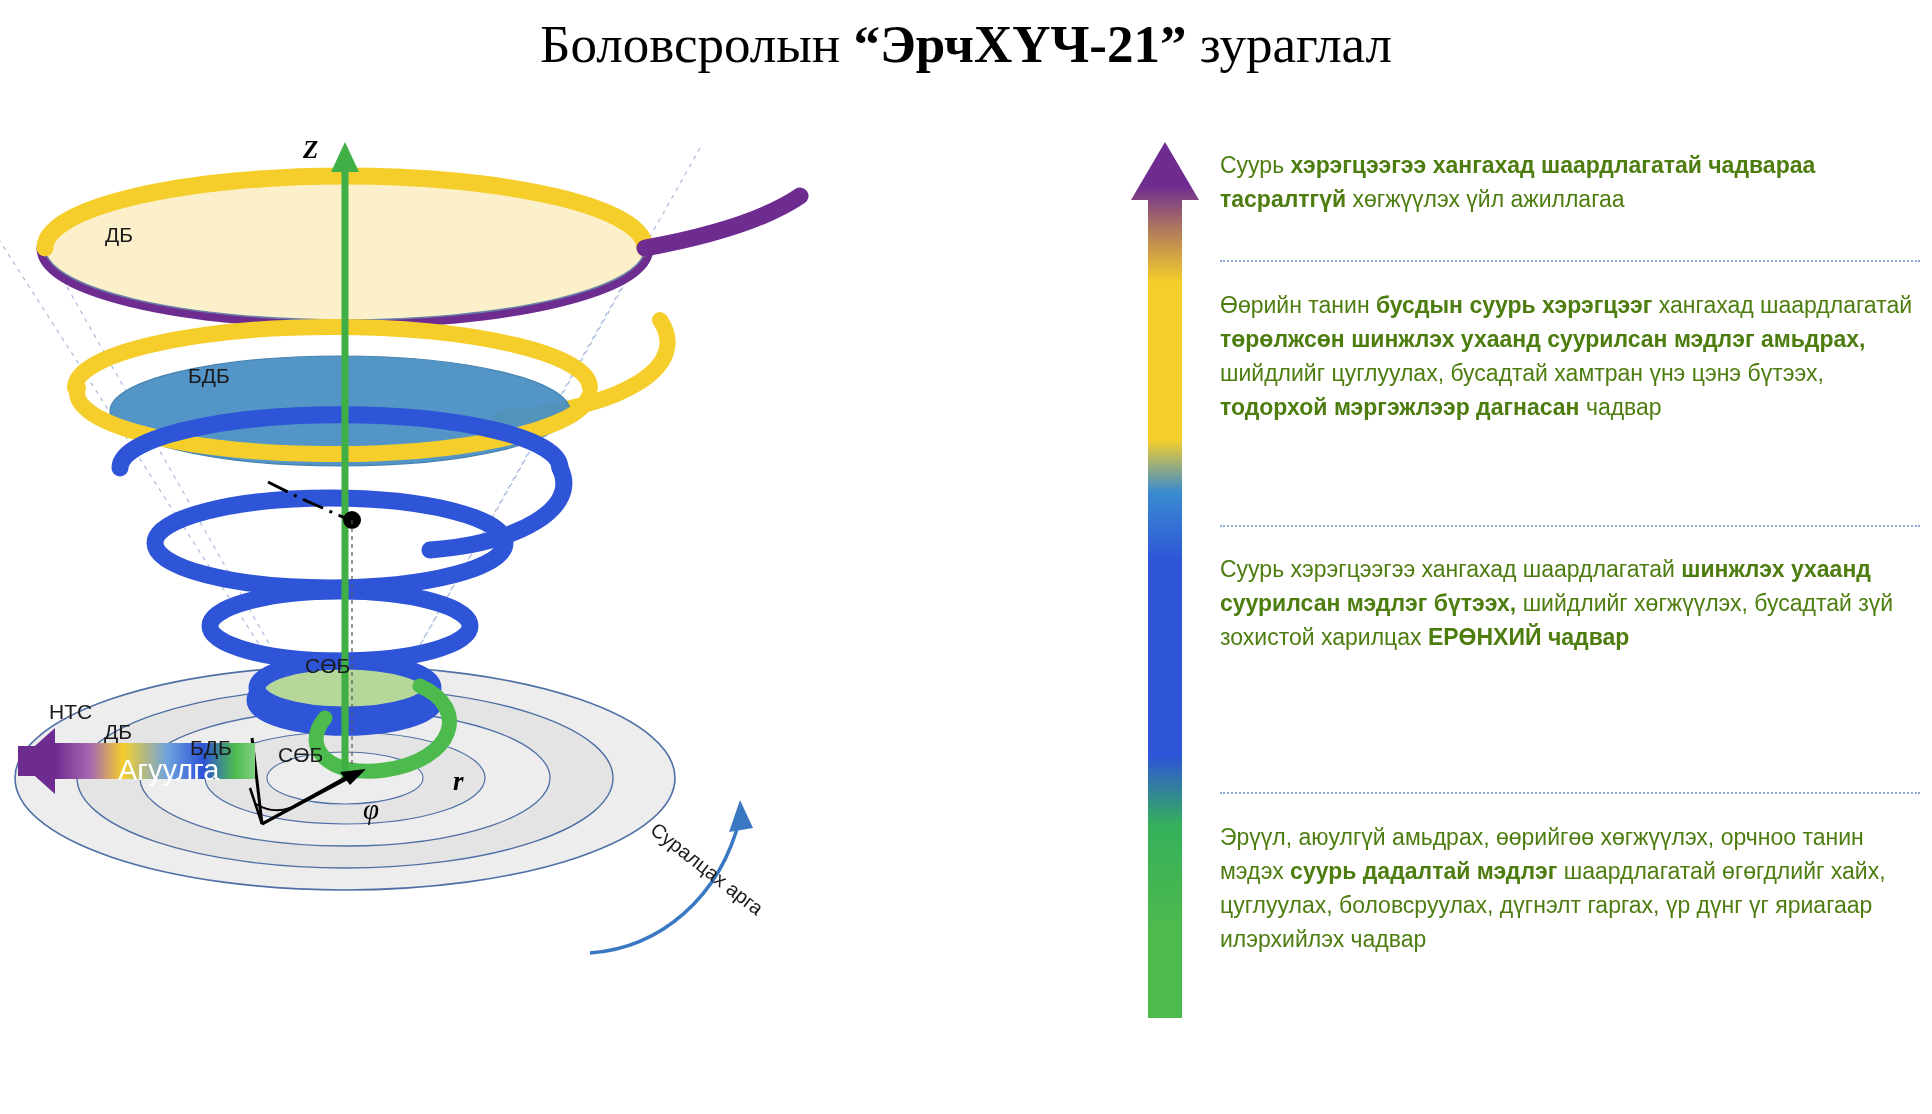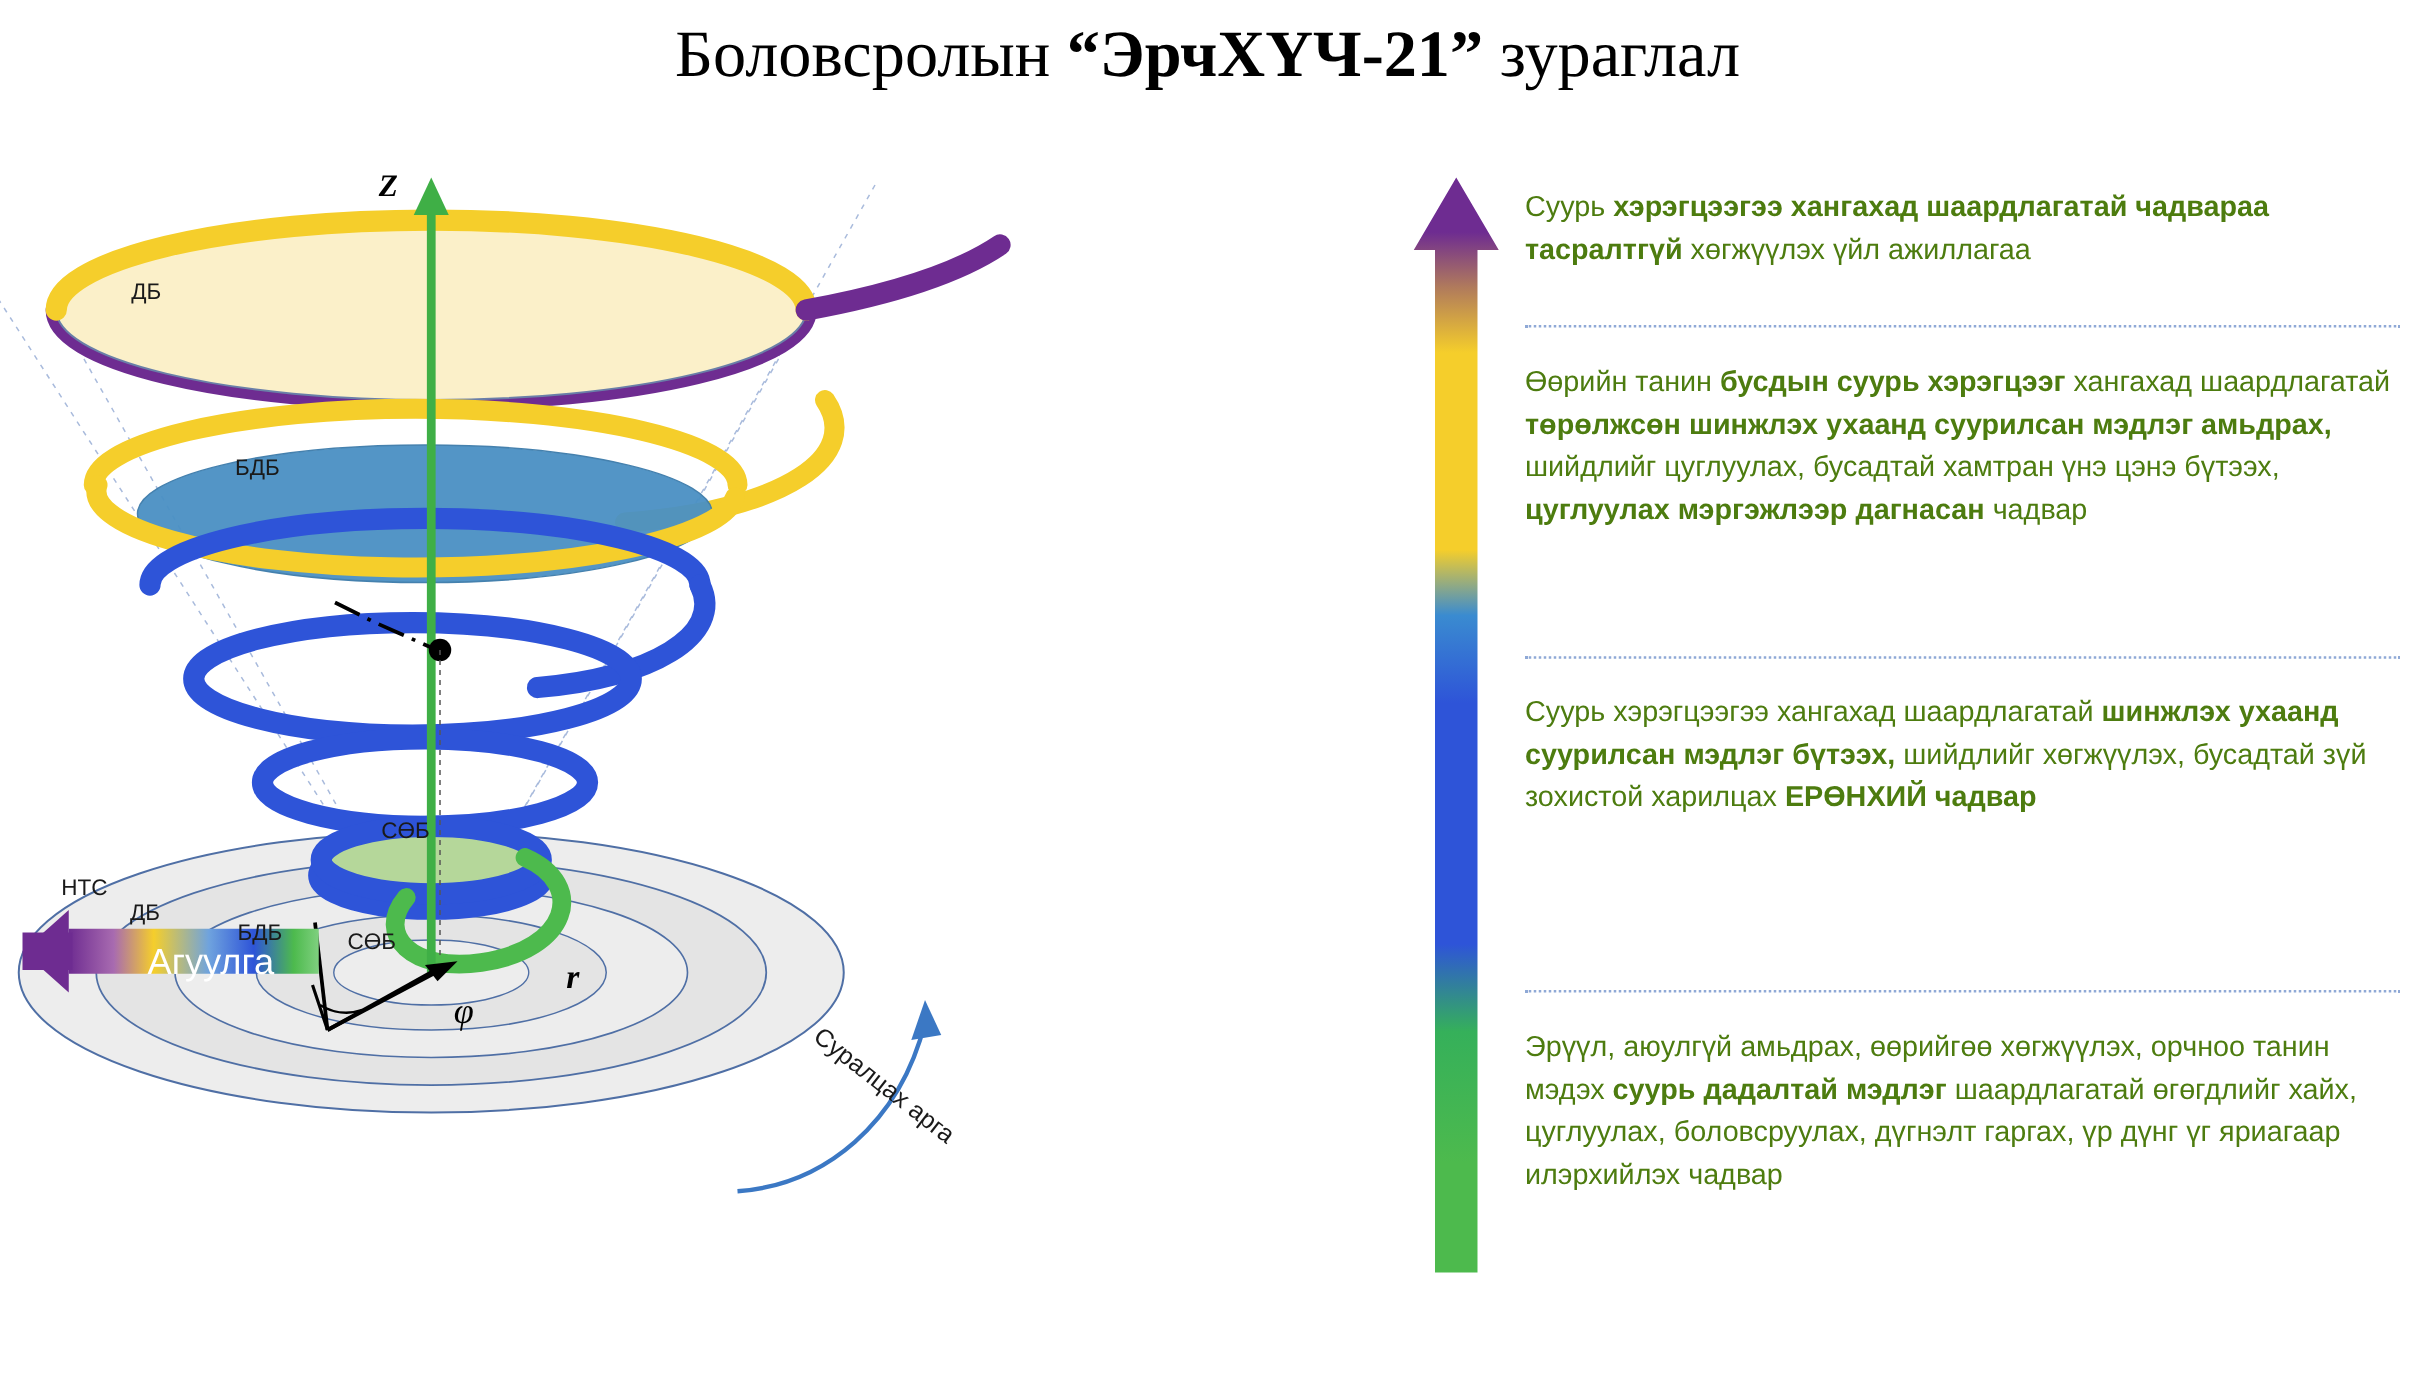--- a/index.html
+++ b/index.html
@@ -34,21 +34,21 @@
     position: absolute;
     left: 165px; top: 14px;
     font-size: 26px;
     font-weight: bold;
     color: #1a1a1a;
     letter-spacing: .2px;
     white-space: nowrap;
   }
   .dlabel {
     position: absolute;
-    font-size: 18px;
+    font-size: 21px;
     color: #1a1a1a;
     white-space: nowrap;
   }
   #lab-db-top  { left: 105px; top: 135px; }
   #lab-bdb-mid { left: 188px; top: 276px; }
   #lab-sob-mid { left: 305px; top: 566px; }
   #lab-nts     { left: 49px;  top: 612px; }
   #lab-db-bot  { left: 104px; top: 632px; }
   #lab-bdb-bot { left: 190px; top: 648px; }
   #lab-sob-bot { left: 278px; top: 655px; }
@@ -272,21 +272,21 @@
         </linearGradient>
       </defs>
       <polygon points="35,2 69,60 52,60 52,878 18,878 18,60 1,60" fill="url(#arrowGrad)"></polygon>
     </svg>
 
     <div id="blocks">
       <div class="block" id="block-1">
           <p><span>Суурь </span><b>хэрэгцээгээ хангахад шаардлагатай чадвараа тасралтгүй </b><span>хөгжүүлэх үйл ажиллагаа</span></p>
         </div>
       <div class="block" id="block-2">
-          <p><span>Өөрийн танин </span><b>бусдын суурь хэрэгцээг </b><span>хангахад шаардлагатай </span><b>төрөлжсөн шинжлэх ухаанд суурилсан мэдлэг амьдрах, </b><span>шийдлийг цуглуулах, бусадтай хамтран үнэ цэнэ бүтээх, </span><b>цуглуулах мэргэжлээр дагнасан </b><span>чадвар</span></p>
+          <p><span>Өөрийн танин </span><b>бусдын суурь хэрэгцээг </b><span>хангахад шаардлагатай </span><b>төрөлжсөн шинжлэх ухаанд суурилсан мэдлэг амьдрах, </b><span>шийдлийг цуглуулах, бусадтай хамтран үнэ цэнэ бүтээх, </span><b>тодорхой мэргэжлээр дагнасан </b><span>чадвар</span></p>
         </div>
       <div class="block" id="block-3">
           <p><span>Суурь хэрэгцээгээ хангахад шаардлагатай </span><b>шинжлэх ухаанд суурилсан мэдлэг бүтээх, </b><span>шийдлийг хөгжүүлэх, бусадтай зүй зохистой харилцах </span><b>ЕРӨНХИЙ чадвар</b></p>
         </div>
       <div class="block" id="block-4">
           <p><span>Эрүүл, аюулгүй амьдрах, өөрийгөө хөгжүүлэх, орчноо танин мэдэх </span><b>суурь дадалтай мэдлэг </b><span>шаардлагатай өгөгдлийг хайх, цуглуулах, боловсруулах, дүгнэлт гаргах, үр дүнг үг яриагаар илэрхийлэх чадвар</span></p>
         </div>
     </div>
 
     <div class="divider" id="div-1"></div>

